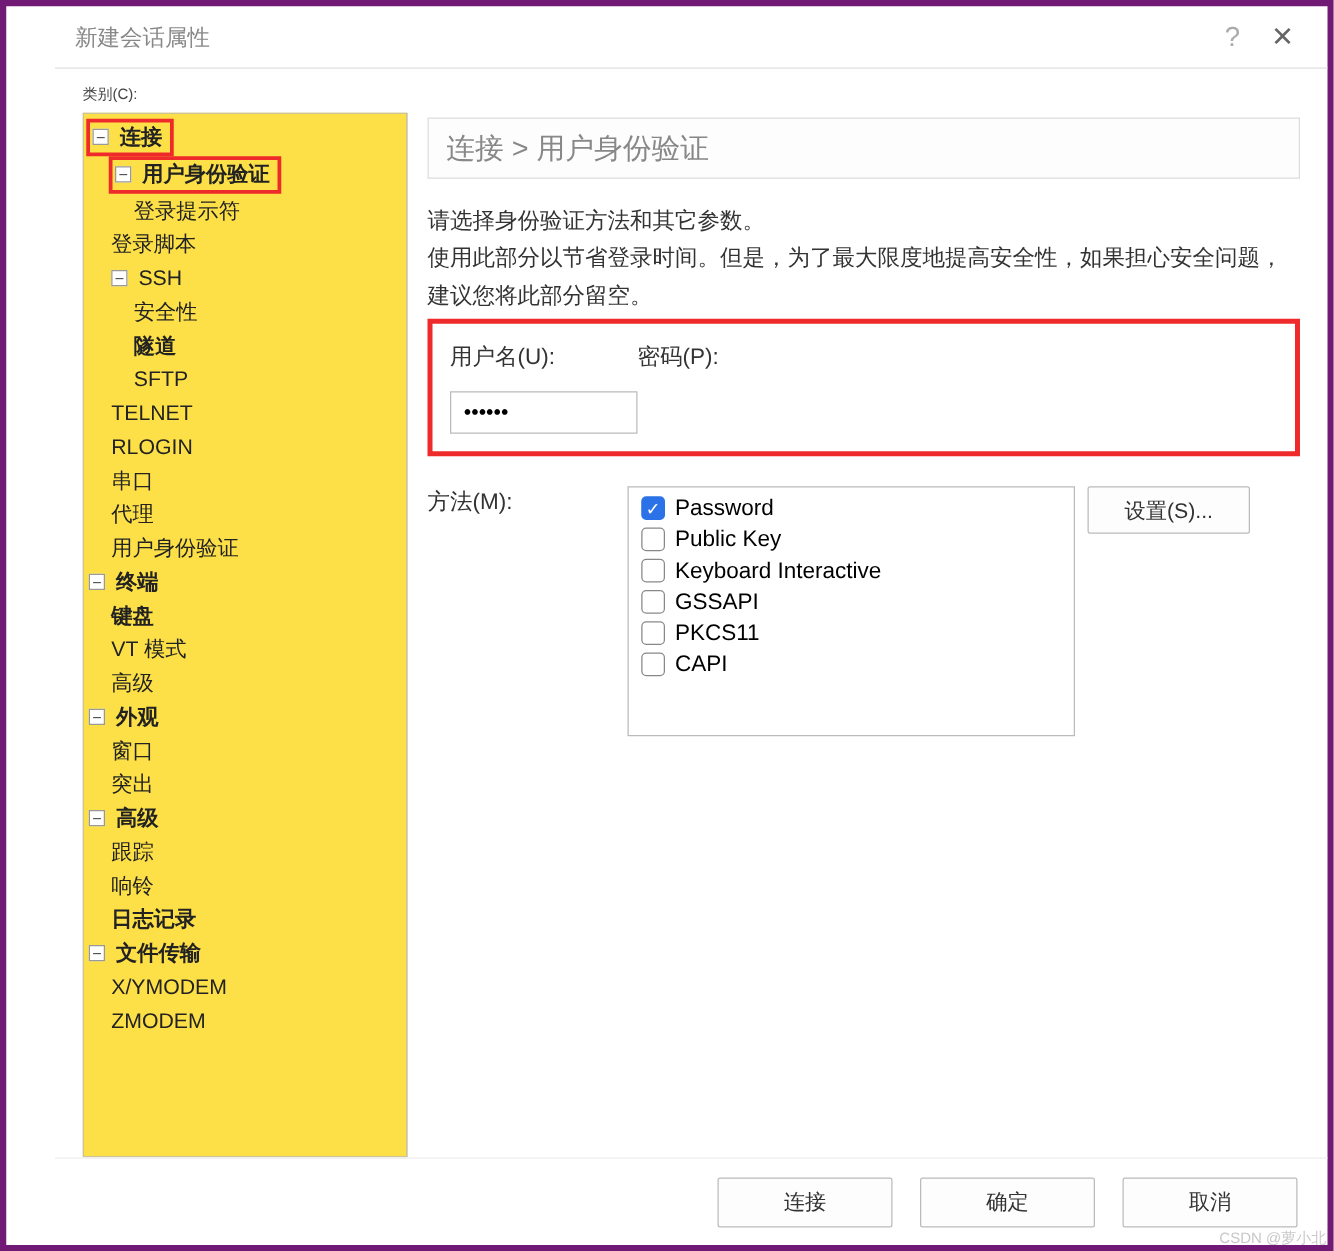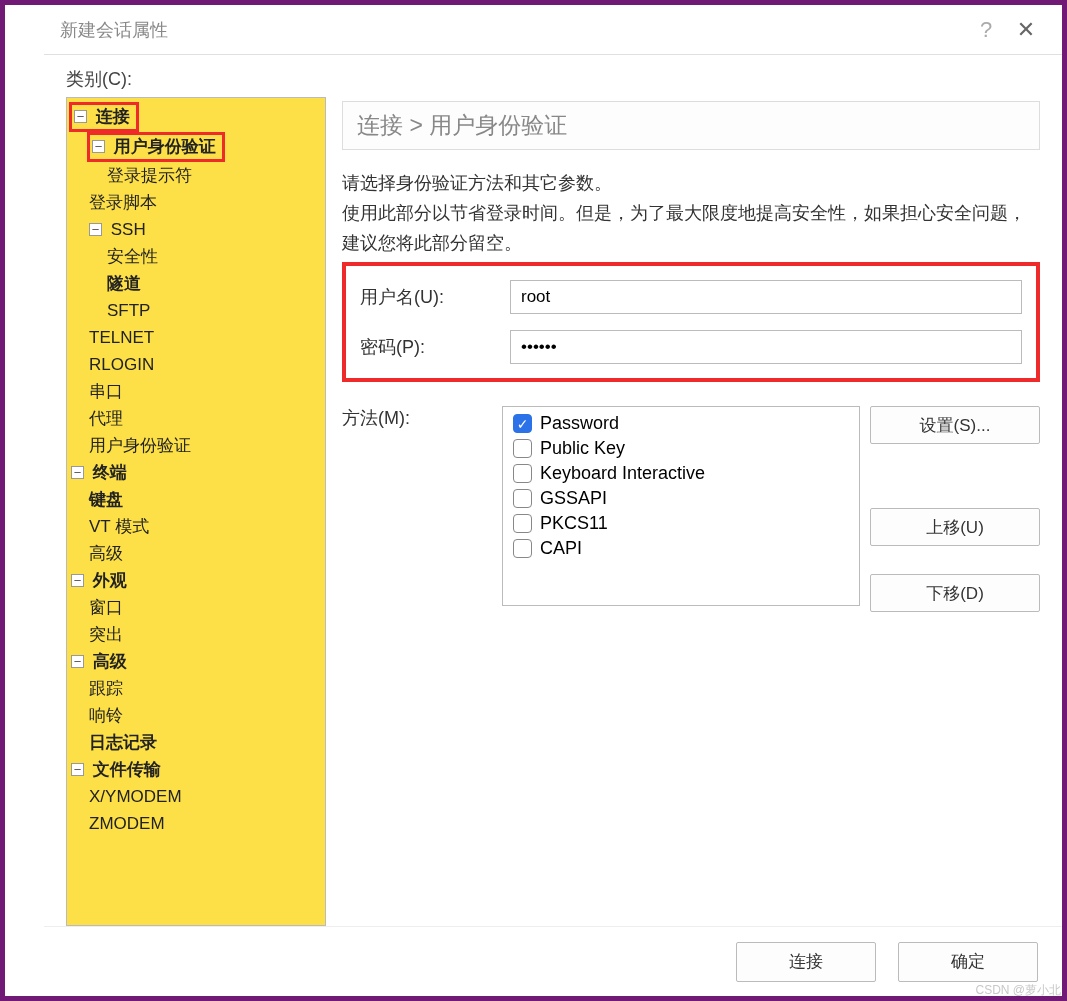--- a/index.html
+++ b/index.html
@@ -13,21 +13,21 @@
       padding: 0 16px; border-bottom: 1px solid #e0e0e0;
       color: #888; font-size: 18px;
     }
     .titlebar .title { flex: 1; }
     .titlebar .help-icon { width: 40px; text-align: center; color: #aaa; font-size: 22px; cursor: pointer; }
     .titlebar .close-icon { width: 40px; text-align: center; color: #666; font-size: 22px; cursor: pointer; }
     .body {
       flex: 1; display: flex; flex-direction: column; padding: 12px 22px 0 22px;
       overflow: hidden;
     }
-    .category-label { font-size: 18px; color: #444; margin-bottom: 6px; }
+    .category-label { font-size: 12px; color: #444; margin-bottom: 6px; }
     .main-row { flex: 1; display: flex; gap: 16px; overflow: hidden; }
     .tree-panel {
       width: 260px; border: 1px solid #bbb; background: #fde047;
       padding: 4px 6px 4px 2px; overflow-y: auto; font-size: 17px;
     }
     .tree ul { list-style: none; margin: 0; padding-left: 18px; }
     .tree > ul { padding-left: 2px; }
     .tree li { line-height: 27px; white-space: nowrap; position: relative; }
     .expander {
       display: inline-block; width: 13px; height: 13px; border: 1px solid #999;
@@ -60,21 +60,21 @@
       border: 1px solid #bbb; padding: 6px 10px; min-height: 200px;
       display: flex; flex-direction: column; gap: 4px; font-size: 18px;
     }
     .method-item { display: flex; align-items: center; gap: 8px; }
     .chk {
       width: 19px; height: 19px; border: 1.5px solid #888; border-radius: 4px;
       display: inline-flex; align-items: center; justify-content: center;
       font-size: 14px; color: #fff; cursor: pointer;
     }
     .chk.checked { background: #2b72e8; border-color: #2b72e8; }
-    .method-buttons { display: flex; flex-direction: column; gap: 64px; }
+    .method-buttons { display: flex; flex-direction: row; gap: 64px; }
     .btn-stack { display: flex; flex-direction: column; gap: 28px; }
     .btn {
       height: 38px; min-width: 130px; border: 1px solid #bbb; background: #fdfdfd;
       font-size: 17px; color: #333; cursor: pointer; border-radius: 2px;
     }
     .footer {
       height: 70px; display: flex; justify-content: flex-end; align-items: center;
       gap: 22px; padding: 0 24px; border-top: 1px solid #eee;
     }
     .footer .btn { min-width: 140px; height: 40px; }
@@ -167,21 +167,20 @@
 
       <div class="right-panel">
         <div class="breadcrumb">连接 &gt; 用户身份验证</div>
         <div class="desc">
           <div>请选择身份验证方法和其它参数。</div>
           <div>使用此部分以节省登录时间。但是，为了最大限度地提高安全性，如果担心安全问题，建议您将此部分留空。</div>
         </div>
 
         <div class="form-section">
           <div class="form-label">用户名(U):</div>
-          <input class="form-input" type="text" value="root" style="">
           <div class="form-label">密码(P):</div>
           <input class="form-input" type="text" value="••••••" style="">
         </div>
 
         <div class="method-row">
           <div class="form-label">方法(M):</div>
           <div class="method-list" id="method-list">
               <div class="method-item">
                 <span class="chk checked">✓</span>
                 <span>Password</span>
@@ -216,16 +215,17 @@
           </div>
         </div>
       </div>
 
     </div>
   </div>
 
   <div class="footer">
     <button class="btn">连接</button>
     <button class="btn">确定</button>
+    <button class="btn">取消</button>
   </div>
 
   <div class="watermark">CSDN @萝小北</div>
 </div>
 
 </body></html>

